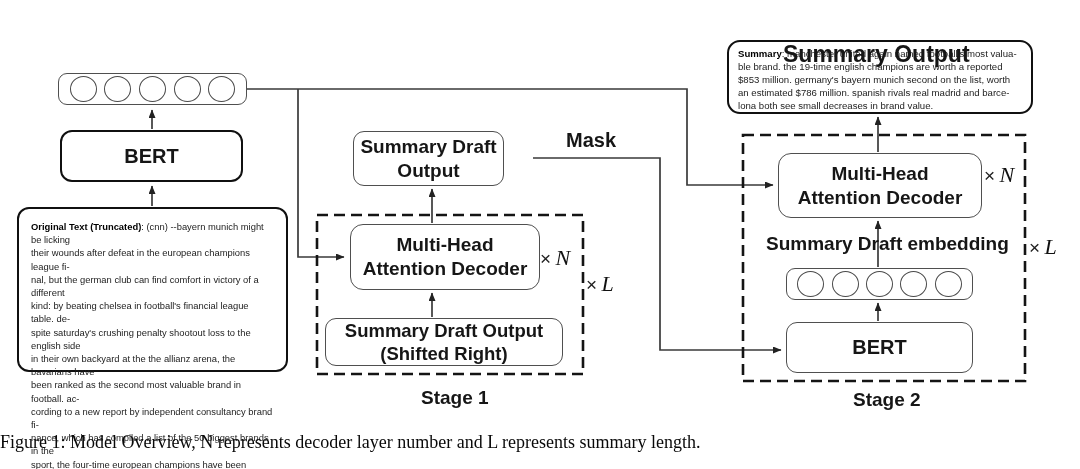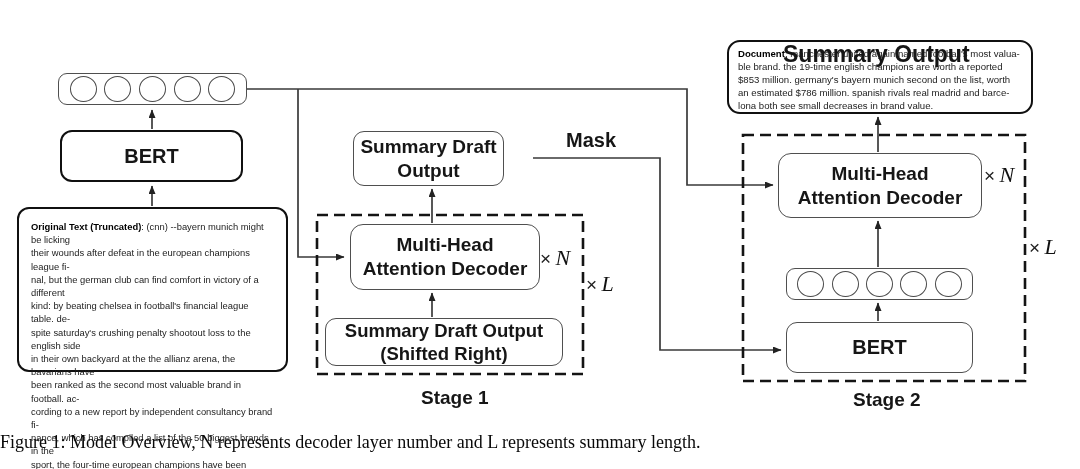--- a/index.html
+++ b/index.html
@@ -87,31 +87,32 @@
 
   <div class="timesvar" style="left:586px;top:271px;"><span class="x">×</span> <span class="v">L</span></div>
 
   <div class="box thin" style="left:325px;top:318px;width:238px;height:48px;border-radius:11px;font-size:18.5px;line-height:1.25;">Summary Draft Output
 (Shifted Right)</div>
 
   <div class="lbl" style="left:421px;top:387px;font-size:19px;">Stage 1</div>
 
   <div class="lbl" style="left:783px;top:12px;width:200px;font-size:23px;margin-top:29px;">Summary Output</div>
 
-  <div class="smalltext" style="left:727px;top:40px;width:306px;height:74px;border:2.1px solid #101010;border-radius:13px;padding:5px 9px;font-size:9.6px;line-height:13px;"><b>Document</b><span>: manchester united again named football's most valua-
+  <div class="smalltext" style="left:727px;top:40px;width:306px;height:74px;border:2.1px solid #101010;border-radius:13px;padding:5px 9px;font-size:9.6px;line-height:13px;"><b>Summary</b><span>: manchester united again named football's most valua-
 ble brand. the 19-time english champions are worth a reported
 $853 million. germany's bayern munich second on the list, worth
 an estimated $786 million. spanish rivals real madrid and barce-
 lona both see small decreases in brand value.</span></div>
 
   <div class="box thin" style="left:778px;top:153px;width:204px;height:65px;border-radius:13px;font-size:19px;line-height:1.25;">Multi-Head
 Attention Decoder</div>
 
   <div class="timesvar" style="left:984px;top:162px;"><span class="x">×</span> <span class="v">N</span></div>
 
+  <div class="lbl" style="left:766px;top:233px;font-size:19px;">Summary Draft embedding</div>
 
   <div class="timesvar" style="left:1029px;top:234px;"><span class="x">×</span> <span class="v">L</span></div>
 
   <div class="box thin embed-row" style="left:786px;top:268px;width:187px;height:32px;border-radius:9px;border-width:1.8px;">
     <span class="circle"></span>
     <span class="circle"></span>
     <span class="circle"></span>
     <span class="circle"></span>
     <span class="circle"></span>
   </div>

